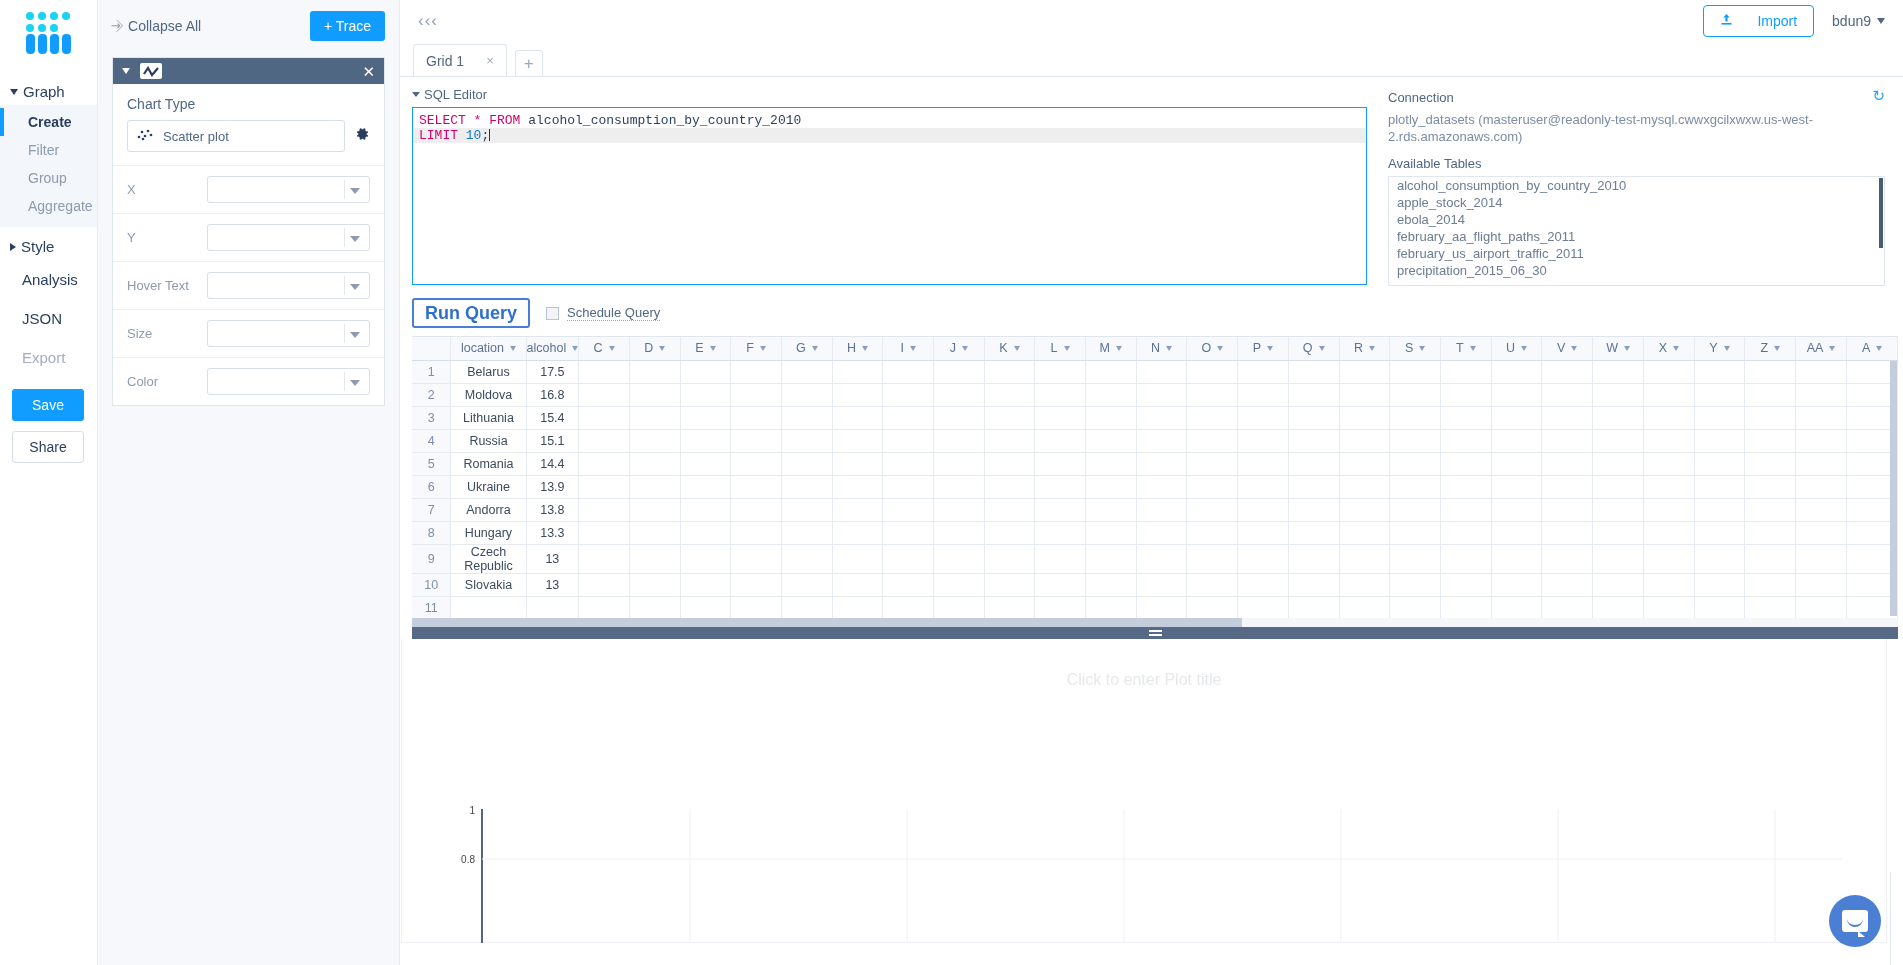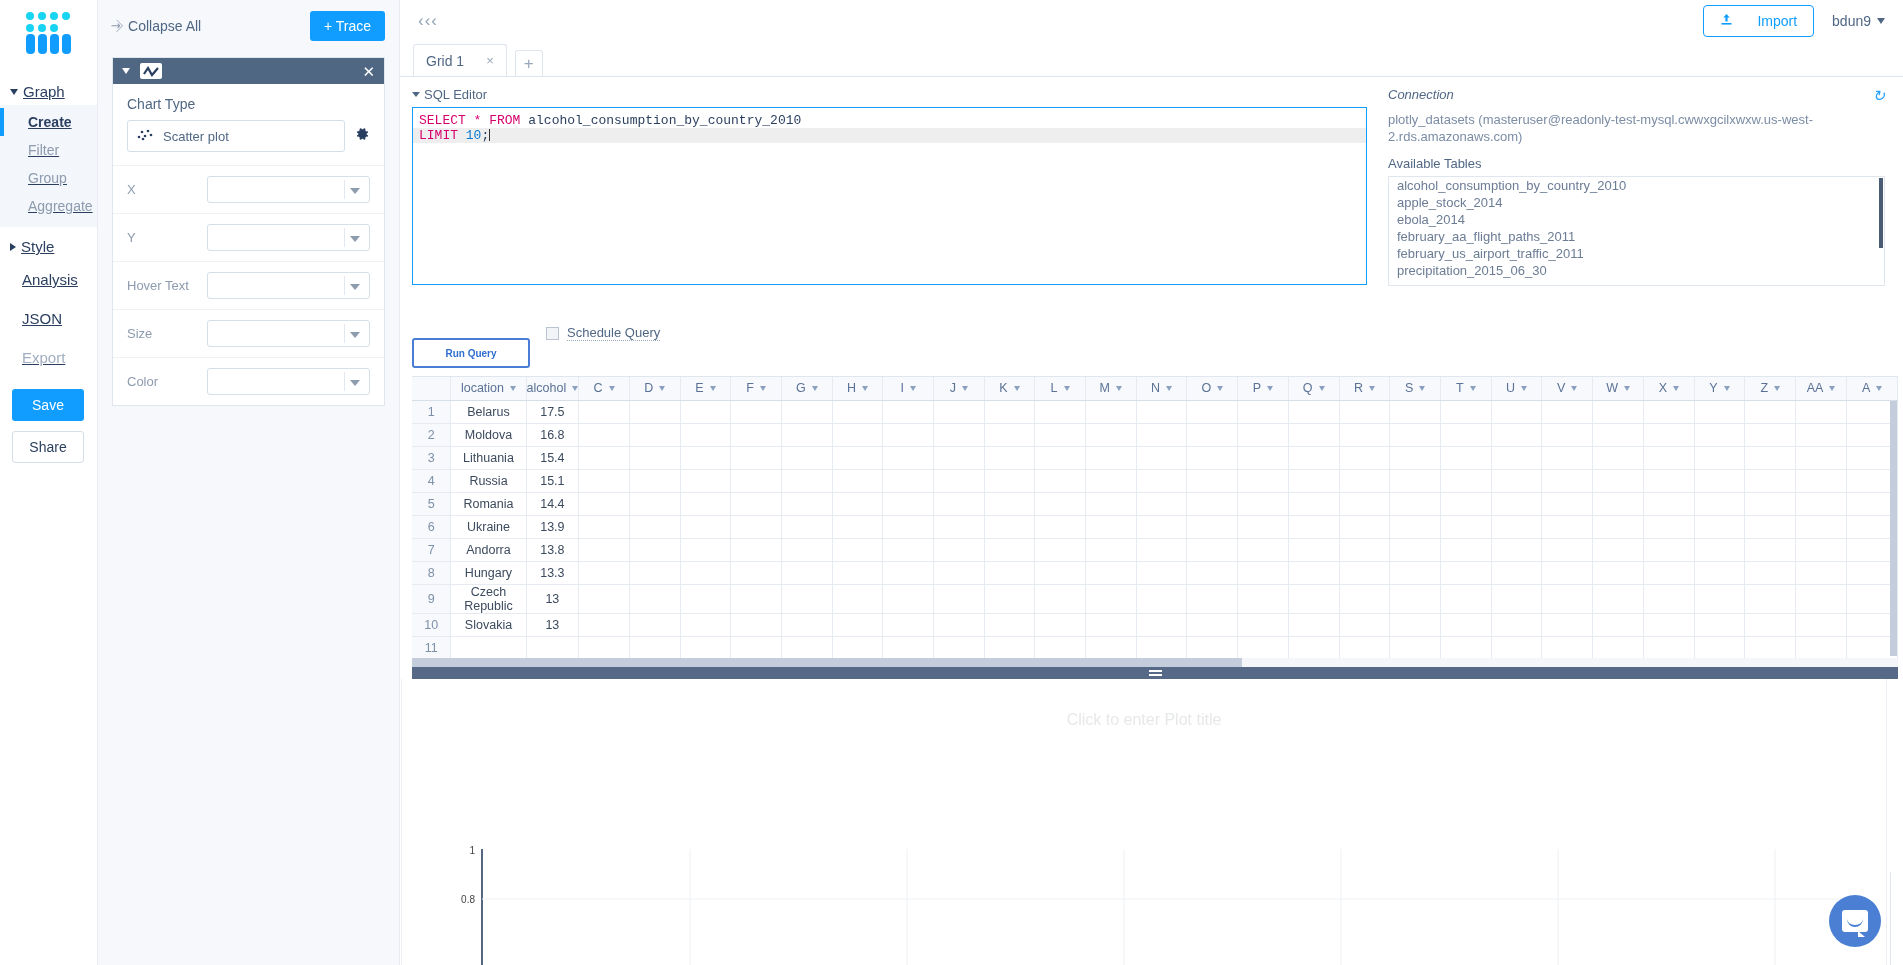--- a/index.html
+++ b/index.html
@@ -9,21 +9,21 @@
     font-family: "Liberation Sans", sans-serif;
     background: #ffffff;
     overflow: hidden;
     color: #2a3f5f;
   }
   #app { position: relative; width: 1903px; height: 965px; }
 
   
   .left-rail {
     position: absolute; left: 0; top: 0; width: 98px; height: 965px;
-    background: #ffffff; border-right: 1px solid #e8ecf2; text-decoration: underline;
+    background: #ffffff; border-right: 1px solid #e8ecf2;
   }
   .logo { padding: 10px 0 0 22px; }
   .nav-group { margin-top: 18px; }
   .nav-top {
     font-size: 15px; color: #2a3f5f; padding: 5px 0 5px 10px;
     display: flex; align-items: center; gap: 5px; cursor: pointer;
   }
   .caret-down { width: 0; height: 0; border-left: 4.5px solid transparent;
     border-right: 4.5px solid transparent; border-top: 6px solid #2a3f5f; }
   .caret-right { width: 0; height: 0; border-top: 4.5px solid transparent;
@@ -155,39 +155,39 @@
     font-size: 13px; line-height: 15px; padding: 5px 0 0 0; overflow: hidden;
   }
   .sql-line { padding: 0 6px; white-space: pre; }
   .sql-line.hl { background: #eeeeee; }
   .kw { color: #d5006d; margin-top: 16px; }
   .num { color: #0b7ad1; }
   .cursor { display:inline-block; width:1px; height:12px; background:#333;
     vertical-align:-2px; }
 
   .conn-col { width: 497px; padding-top: 0; }
-  .conn-title { font-size: 13px; color: #506784; display: flex; align-items: flex-start; font-style: italic;}
+  .conn-title { font-size: 13px; color: #506784; display: flex; align-items: flex-end;}
   .conn-refresh { margin-left: auto; color: #29a3ff; font-size: 15px; cursor: pointer; }
   .conn-str { font-size: 13px; color: #7b8ca5; line-height: 17px; margin-top: 6px; }
   .avail-title { font-size: 13px; color: #506784; margin-top: 11px; }
   .tables-box {
     margin-top: 5px; border: 1px solid #dfe6ee; height: 110px;
     overflow: hidden; position: relative; background: #fff;
   }
   .table-item { font-size: 13px; color: #6b7c94; padding: 1px 8px; }
   .tables-scroll {
     position: absolute; right: 1px; top: 1px; width: 4px; height: 70px;
     background: #4a5b75;
   }
 
   .runbar { display: flex; align-items: center; gap: 16px; margin: 12px 0 8px 12px; }
   .btn-run {
     border: 2px solid #4a7dd6; color: #2f6fd0; background: #fff;
-    border-radius: 3px; height: 30px; width: 118px; font-size: 10px;
-    font-weight: bold; cursor: pointer; font-family: inherit; margin-top: 40px;
+    border-radius: 3px; height: 30px; width: 118px; font-size: 18px;
+    font-weight: bold; cursor: pointer; font-family: inherit;
   }
   .sched { display: flex; align-items: center; gap: 8px; font-size: 13px; }
   .cb { width: 13px; height: 13px; border: 1px solid #b9c3d1; background: #f2f4f7; cursor:pointer;}
   .sched-label { color: #506784; border-bottom: 1px dotted #9aa8bb; cursor: pointer; }
 
   
   .grid-wrap {
     margin-left: 12px; width: 1486px; height: 282px; overflow: hidden;
     border-top: 1px solid #dfe6ee; position: relative;
   }

